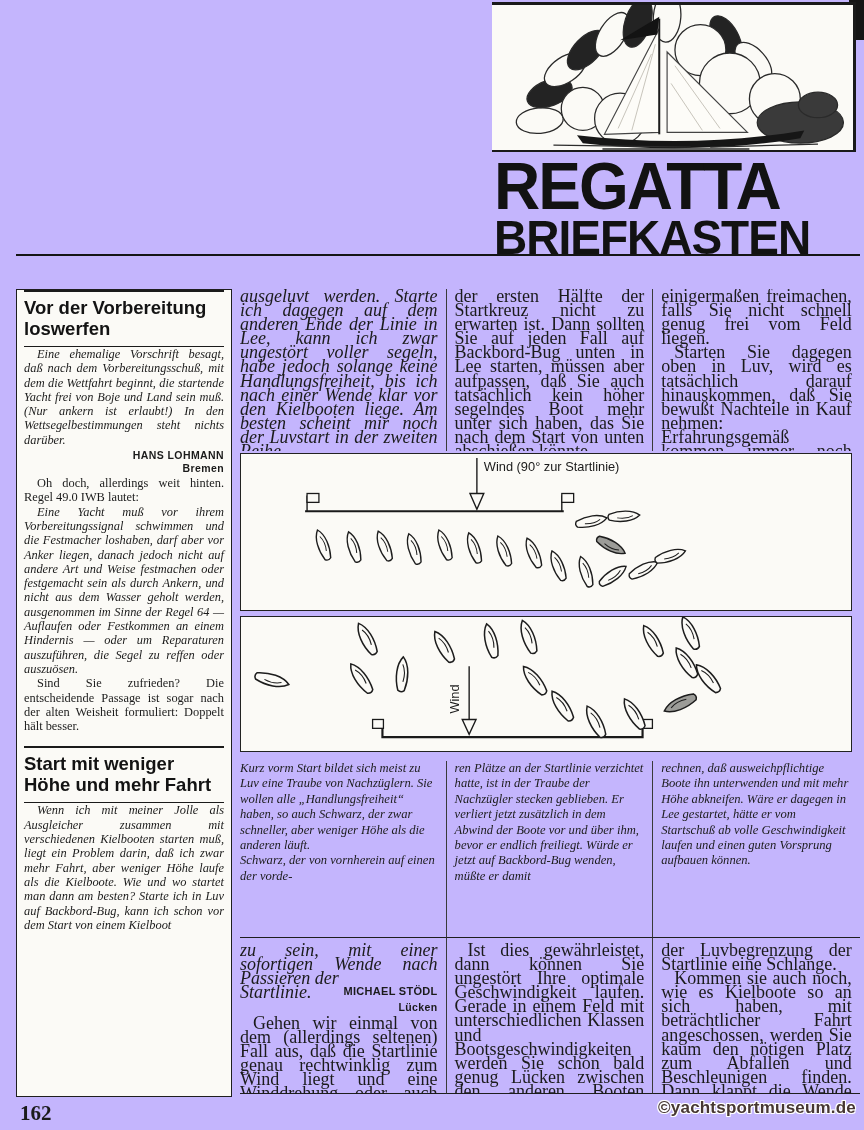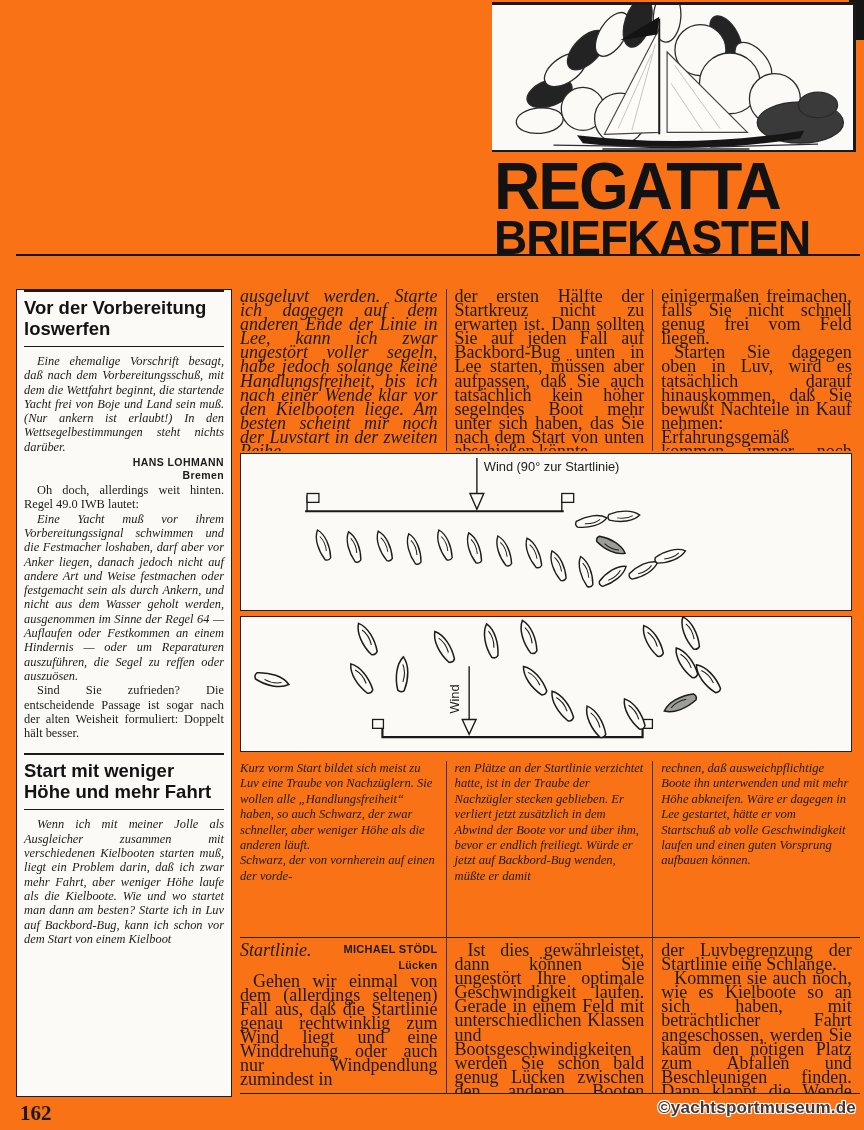--- a/index.html
+++ b/index.html
@@ -1,19 +1,19 @@
 <!DOCTYPE html>
 <html><head>
 <meta charset="utf-8">
 <style>
   * { margin:0; padding:0; box-sizing:border-box; }
   body { background:#777; font-family:"Liberation Serif", serif; }
   .page {
     position:relative; width:864px; height:1130px; margin:0 auto;
-    background:#f97316; color:#1b1b1b; overflow:hidden;
+    background:#c4b5fd; color:#1b1b1b; overflow:hidden;
   }
   
   .corner-block { position:absolute; left:849px; top:0; width:15px; height:40px; background:#151515; }
   .illu-box {
     position:absolute; left:492px; top:2px; width:364px; height:150px;
     border-top:3px solid #1a1a1a; border-right:3px solid #1a1a1a; border-bottom:2px solid #1a1a1a;
     background:#fbfaf6;
   }
   .masthead { position:absolute; left:494px; top:156px; width:366px; text-align:left;
     font-family:"Liberation Sans", sans-serif; font-weight:bold; color:#121212; }
@@ -21,21 +21,21 @@
   .masthead .l2 { font-size:46px; line-height:44px; letter-spacing:-1px; transform:scaleY(1.05); transform-origin:left top; }
   .masthead-rule { position:absolute; left:16px; top:254px; width:844px; border-top:2.5px solid #151515; }
   
   .letterbox {
     position:absolute; left:16px; top:289px; width:216px; height:808px;
     border:1.6px solid #1e1e1e; padding:0 7px; background:#fbfaf6;
   }
   .boxhead {
     font-family:"Liberation Sans", sans-serif; font-weight:bold; font-size:18.5px; line-height:21px;
     border-top:2.5px solid #1a1a1a; border-bottom:1.6px solid #1a1a1a;
-    padding:5px 0 7px; margin-bottom:7px; color:#131313;
+    padding:5px 0 7px; color:#131313;
   }
   .boxhead.second { margin-top:13px; }
   
   .body-txt { font-size:18px; line-height:14.1px; text-align:justify; }
   .letterbox .body-txt { font-size:12.4px; line-height:14.3px; }
   .it { font-style:italic; }
   .ind { text-indent:13px; }
   .sig { text-align:right; font-family:"Liberation Sans", sans-serif; font-weight:bold; font-size:10.5px; line-height:12.5px; letter-spacing:.4px; margin:2px 0; }
   
   .rcols { position:absolute; left:240px; top:289px; width:620px; }
@@ -237,20 +237,21 @@
       <div class="col sep">
         <p class="body-txt it">ren Plätze an der Startlinie verzichtet hatte, ist in der Traube der Nachzügler stecken geblieben. Er verliert jetzt zusätzlich in dem Abwind der Boote vor und über ihm, bevor er endlich freiliegt. Würde er jetzt auf Backbord-Bug wenden, müßte er damit</p>
       </div>
       <div class="col">
         <p class="body-txt it">rechnen, daß ausweichpflichtige Boote ihn unterwenden und mit mehr Höhe abkneifen. Wäre er dagegen in Lee gestartet, hätte er vom Startschuß ab volle Geschwindigkeit laufen und einen guten Vorsprung aufbauen können.</p>
       </div>
     </div>
 
     <div class="row row-bot">
       <div class="col sep">
+        <p class="body-txt it">zu sein, mit einer sofortigen Wende nach Passieren der</p>
         <div class="sigline">
           <span class="body-txt it">Startlinie.</span>
           <span class="nm">MICHAEL STÖDL</span>
         </div>
         <div class="sig">Lücken</div>
         <p class="body-txt ind">Gehen wir einmal von dem (allerdings seltenen) Fall aus, daß die Startlinie genau rechtwinklig zum Wind liegt und eine Winddrehung oder auch nur Windpendlung zumindest in</p>
       </div>
       <div class="col sep">
         <p class="body-txt ind">Ist dies gewährleistet, dann können Sie ungestört Ihre optimale Geschwindigkeit laufen. Gerade in einem Feld mit unterschiedlichen Klassen und Bootsgeschwindigkeiten werden Sie schon bald genug Lücken zwischen den anderen Booten finden, die Ihnen auch auf Steuerbord-Bug den Weg</p>
       </div>

